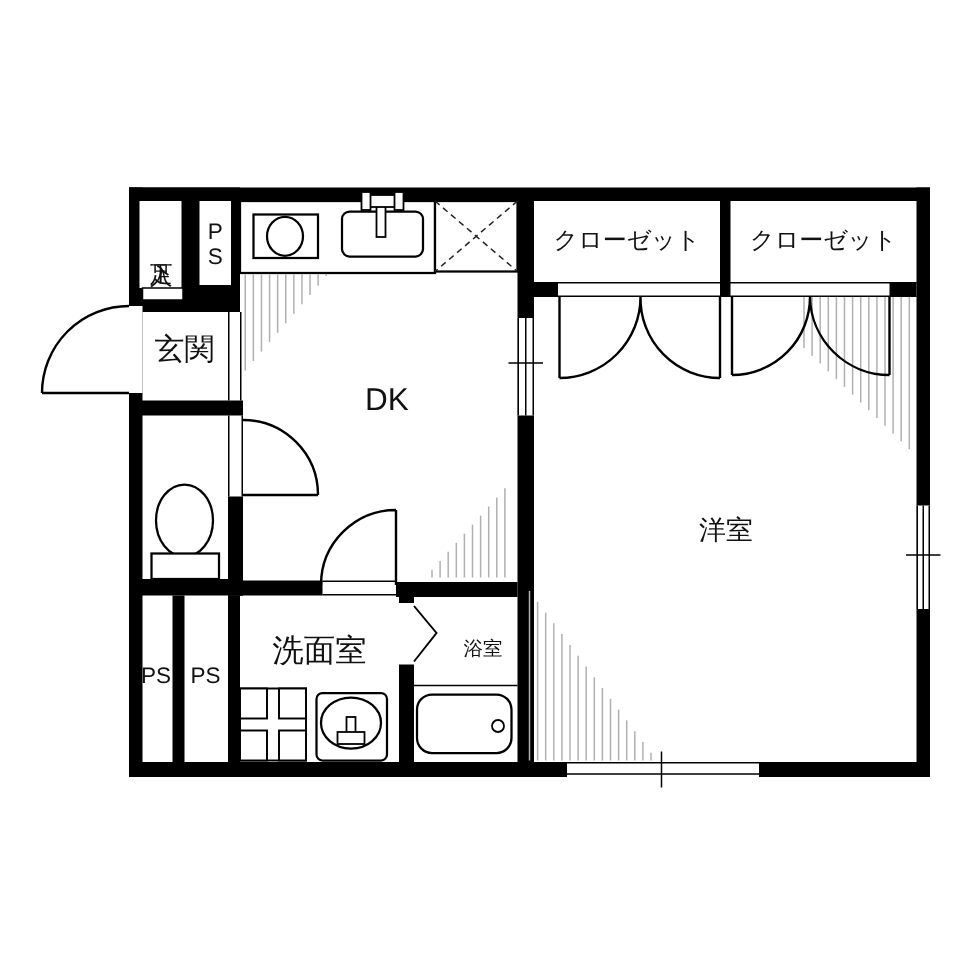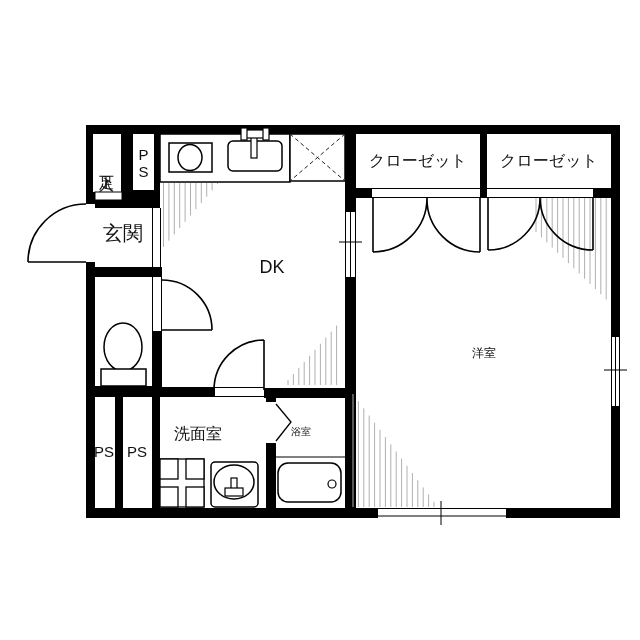--- a/index.html
+++ b/index.html
@@ -204,28 +204,28 @@
       <circle class="fx" style="stroke-width:1.2" cx="332" cy="484" r="4"></circle>
     </g>
   </svg>
 
   <div class="vlbl" style="left:93px;top:136px;width:28px;height:56px;font-size:15px">下足入</div>
 
   <div class="vlbl" style="left:132px;top:136px;width:23px;height:54px;font-size:15px">PS</div>
 
   <div class="lbl" style="left:123px;top:233px;font-size:20px">玄関</div>
 
-  <div class="lbl" style="left:272px;top:267px;font-size:18px;letter-spacing:0">DK</div>
+  <div class="lbl" style="left:258px;top:267px;font-size:21px;letter-spacing:0">DK</div>
 
   <div class="lbl" style="left:418px;top:161px;font-size:16px;letter-spacing:0">クローゼット</div>
 
   <div class="lbl" style="left:549px;top:161px;font-size:16px;letter-spacing:0">クローゼット</div>
 
-  <div class="lbl" style="left:484px;top:353px;font-size:12px">洋室</div>
-
-  <div class="lbl" style="left:198px;top:434px;font-size:16px">洗面室</div>
-
-  <div class="lbl" style="left:301px;top:432px;font-size:10px">浴室</div>
+  <div class="lbl" style="left:484px;top:353px;font-size:18px">洋室</div>
+
+  <div class="lbl" style="left:213px;top:434px;font-size:21px">洗面室</div>
+
+  <div class="lbl" style="left:322px;top:432px;font-size:13px">浴室</div>
 
   <div class="lbl" style="left:104px;top:451px;font-size:15px;letter-spacing:0">PS</div>
 
   <div class="lbl" style="left:137px;top:451px;font-size:15px;letter-spacing:0">PS</div>
 </div>
 
 </body></html>

